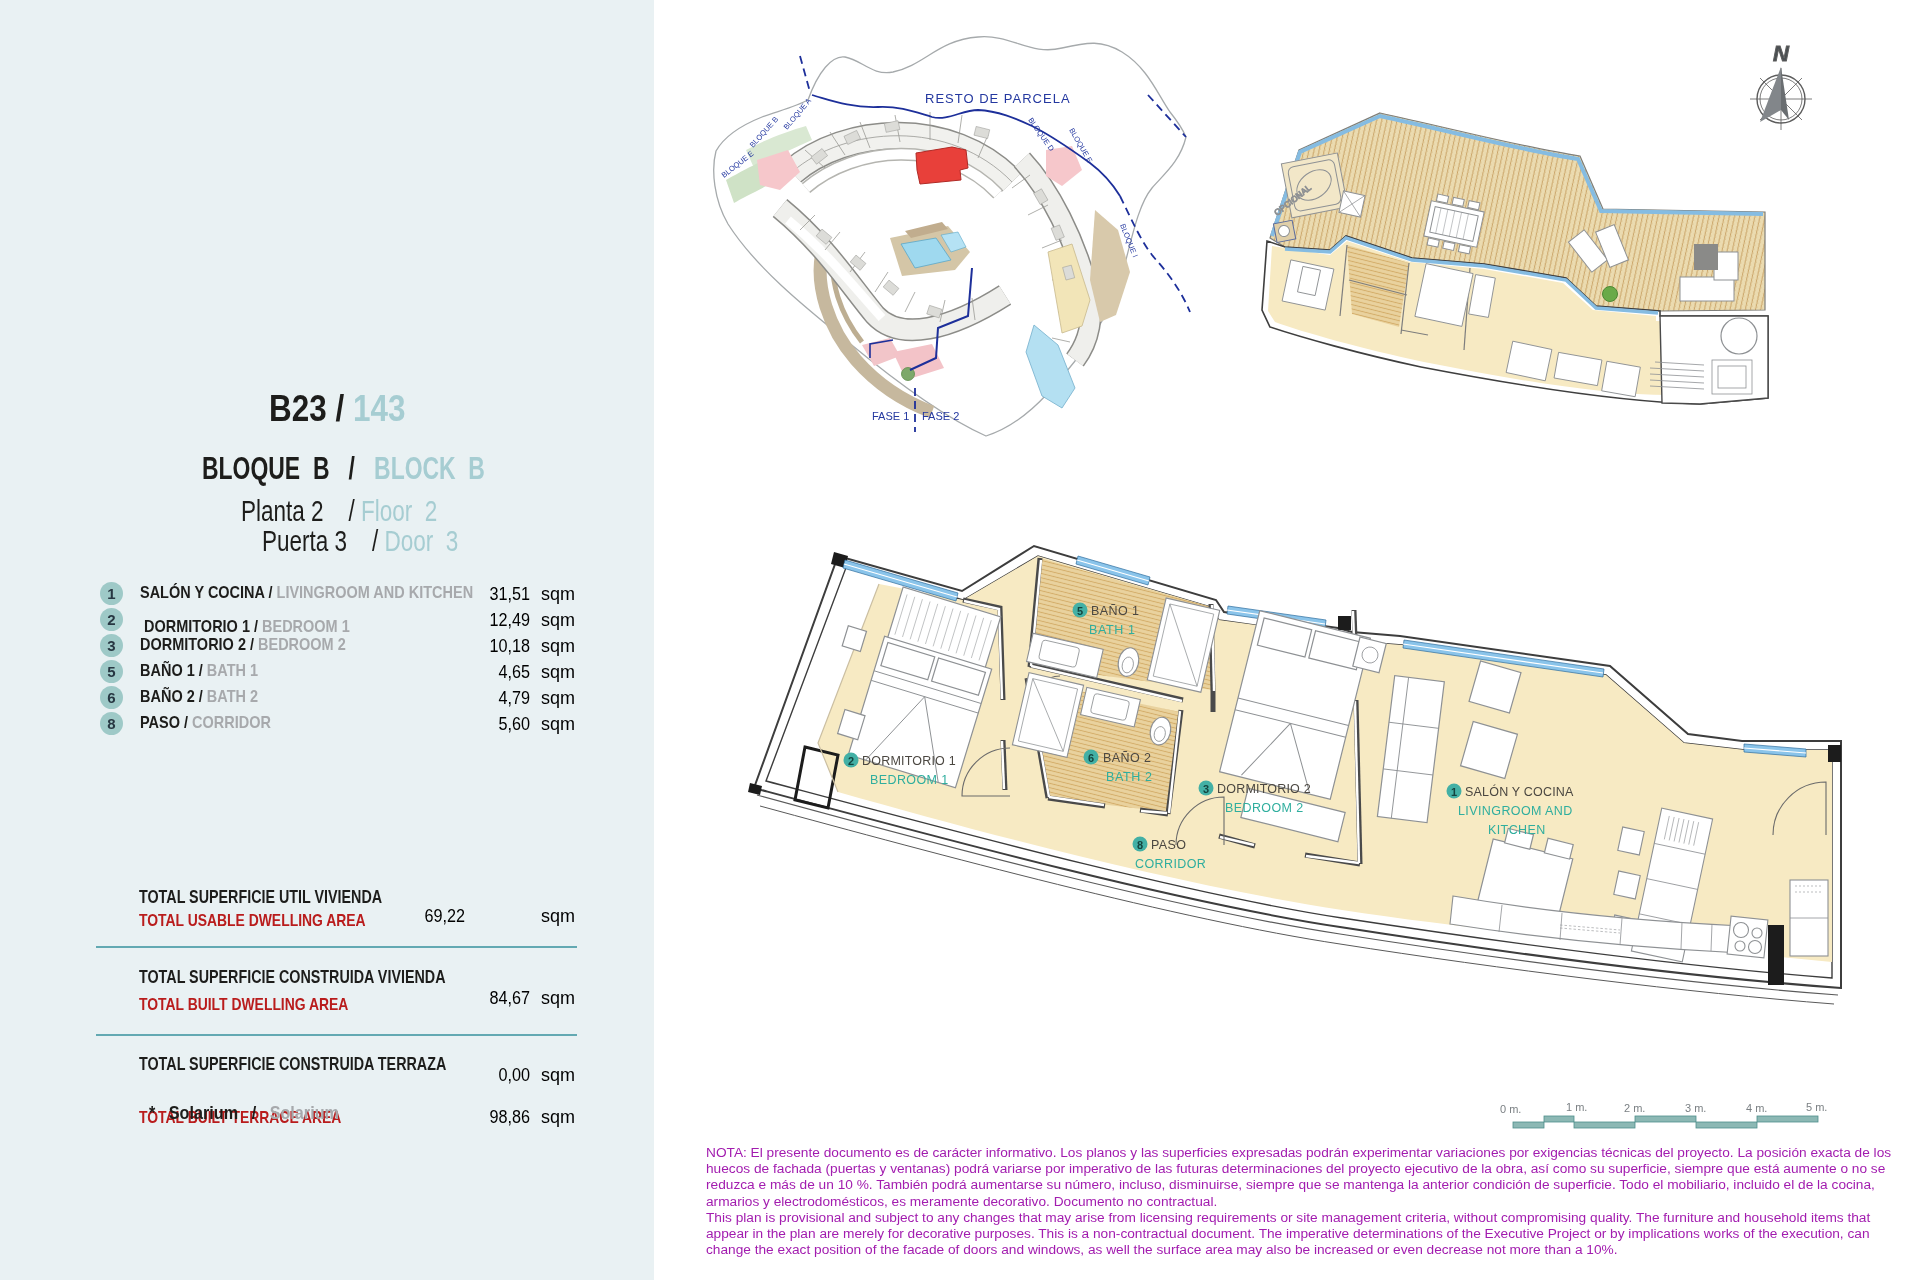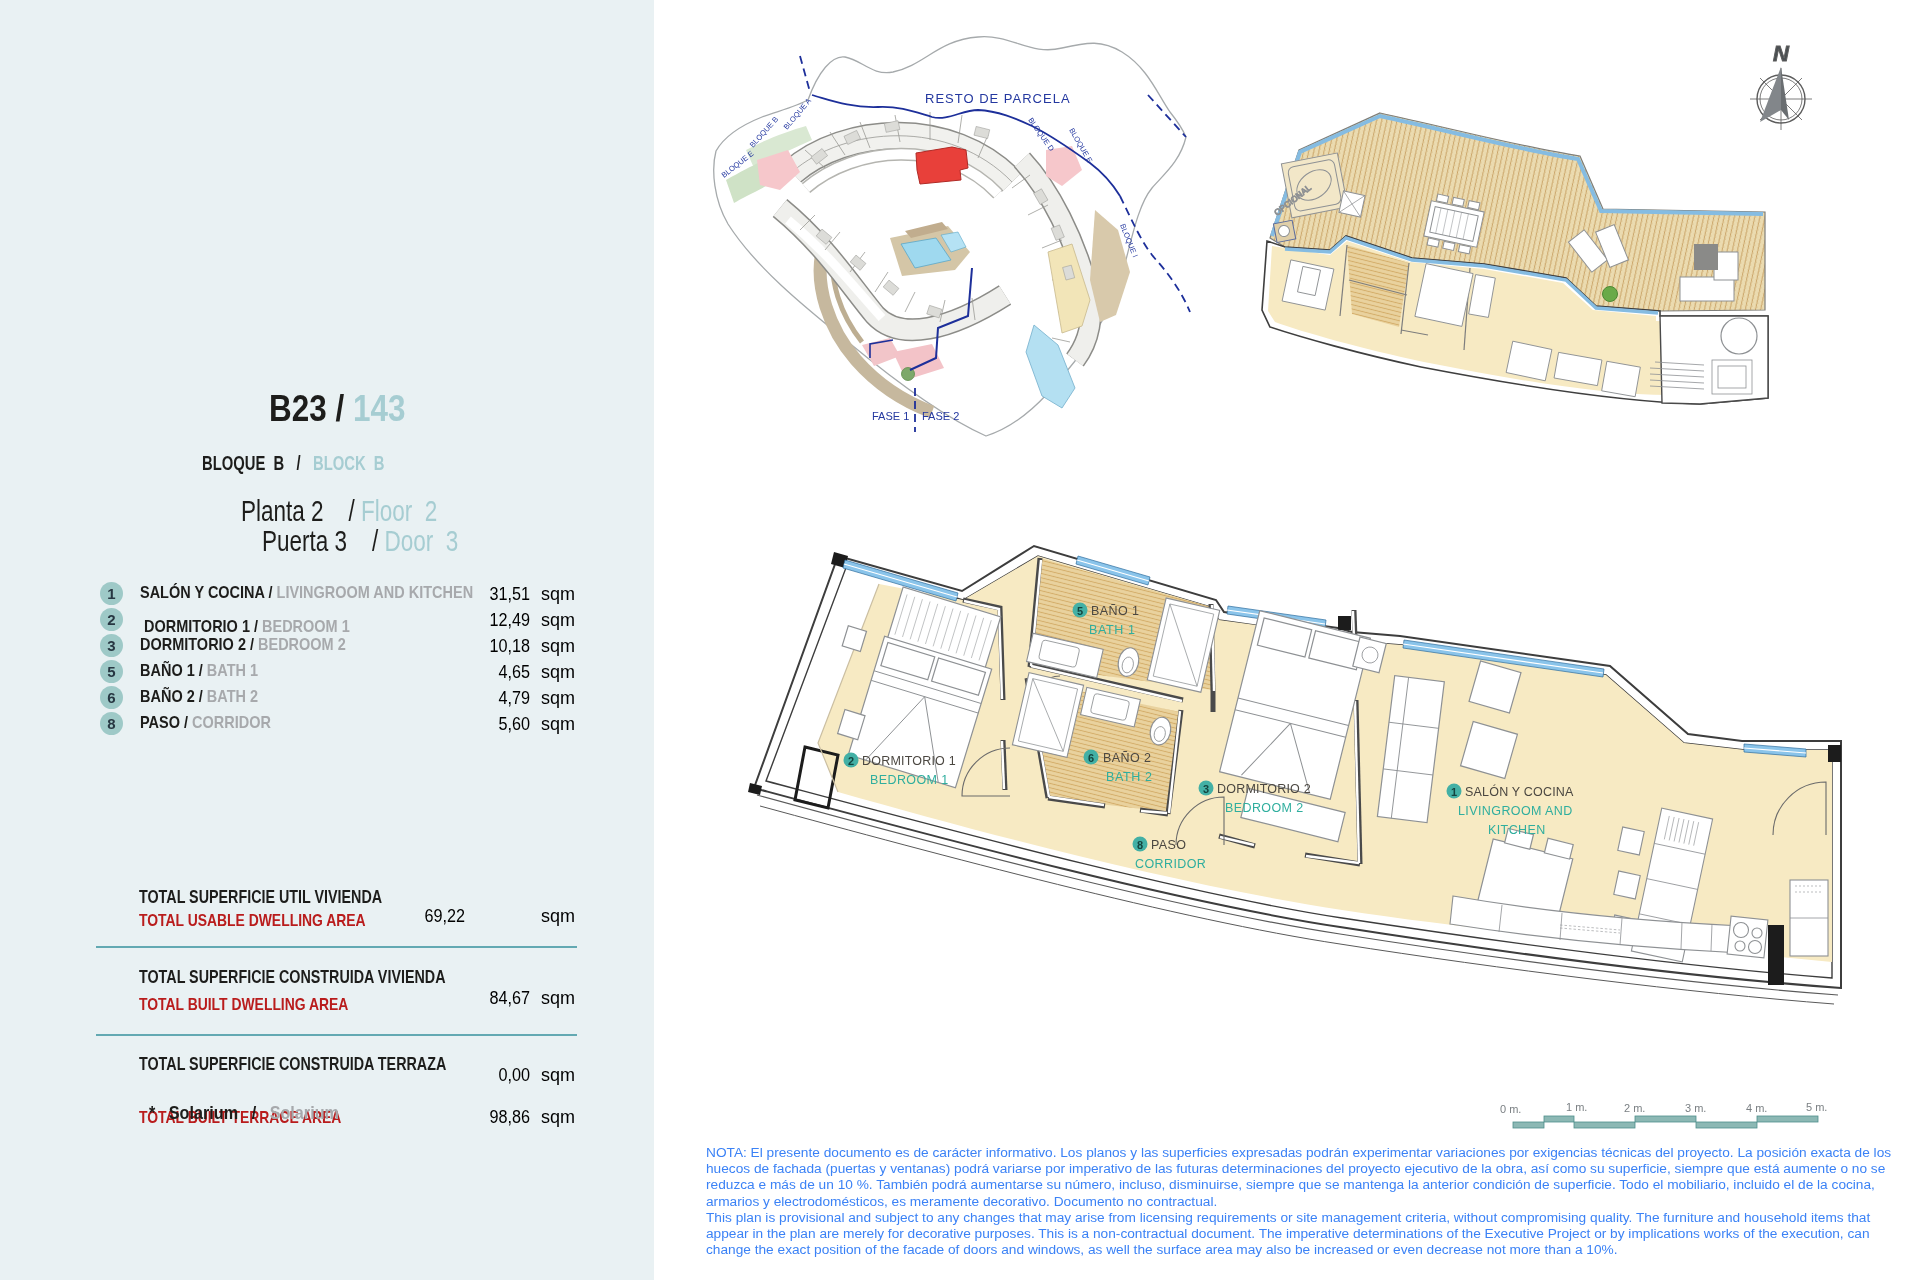--- a/index.html
+++ b/index.html
@@ -12,28 +12,28 @@
   .gray{color:#a7a9ac;}
   .cx{display:inline-block;transform-origin:0 50%;}
   .circ{position:absolute;width:23px;height:23px;border-radius:50%;background:#9ec9c7;
         color:#273742;font-size:15px;font-weight:bold;text-align:center;line-height:23px;}
   .lbl{font-size:17px;font-weight:bold;}
   .val{font-size:18px;}
   .valn{display:inline-block;transform:scaleX(0.9);transform-origin:100% 50%;}
   .tot-t{font-size:17.5px;font-weight:bold;color:#1d1d1b;}
   .tot-s{font-size:17px;font-weight:bold;color:#b91c1c;}
   .divider{position:absolute;height:2px;background:#63a9b2;left:96px;width:481px;}
-  .nota{left:706px;top:1145px;width:1200px;font-size:13.7px;line-height:16.2px;color:#3b82f6;white-space:normal;}
+  .nota{left:706px;top:1145px;width:1200px;font-size:13.7px;line-height:16.2px;color:#a21caf;white-space:normal;}
 </style>
 </head>
 <body>
 <div class="abs sidebar"></div>
 
 <div class="abs" style="left:269px;top:390px;font-size:37px;font-weight:bold;"><span class="cx" style="transform:scaleX(0.85);"><span class="blk">B23 / </span><span class="teal">143</span></span></div>
-<div class="abs" style="left:202px;top:453px;font-size:20px;font-weight:bold;"><span class="cx" style="transform:scaleX(0.74);"><span class="blk">BLOQUE&nbsp;&nbsp;B&nbsp;&nbsp;&nbsp;/&nbsp;&nbsp;&nbsp;</span><span class="teal">BLOCK&nbsp;&nbsp;B</span></span></div>
+<div class="abs" style="left:202px;top:453px;font-size:31px;font-weight:bold;"><span class="cx" style="transform:scaleX(0.74);"><span class="blk">BLOQUE&nbsp;&nbsp;B&nbsp;&nbsp;&nbsp;/&nbsp;&nbsp;&nbsp;</span><span class="teal">BLOCK&nbsp;&nbsp;B</span></span></div>
 <div class="abs" style="left:241px;top:496px;font-size:30px;"><span class="cx" style="transform:scaleX(0.75);"><span class="blk">Planta 2&nbsp;&nbsp;&nbsp;&nbsp;/ </span><span class="teal">Floor&nbsp;&nbsp;2</span></span></div>
 <div class="abs" style="left:241px;top:526px;font-size:30px;margin-left:21px;"><span class="cx" style="transform:scaleX(0.75);"><span class="blk">Puerta 3&nbsp;&nbsp;&nbsp;&nbsp;/ </span><span class="teal">Door&nbsp;&nbsp;3</span></span></div>
 
 <div class="circ" style="left:100px;top:582px;">1</div>
 <div class="abs lbl" style="left:140px;top:584px;"><span class="cx" style="transform:scaleX(0.852);"><span class="blk">SALÓN Y COCINA / </span><span class="gray">LIVINGROOM AND KITCHEN</span></span></div>
 <div class="abs val" style="left:420px;top:585px;width:110px;text-align:right;"><span class="valn">31,51</span></div>
 <div class="abs val" style="left:541px;top:585px;">sqm</div>
 
 <div class="circ" style="left:100px;top:608px;">2</div>
 <div class="abs lbl" style="left:144px;top:610px;margin-top:8px;"><span class="cx" style="transform:scaleX(0.852);"><span class="blk">DORMITORIO 1 / </span><span class="gray">BEDROOM 1</span></span></div>

